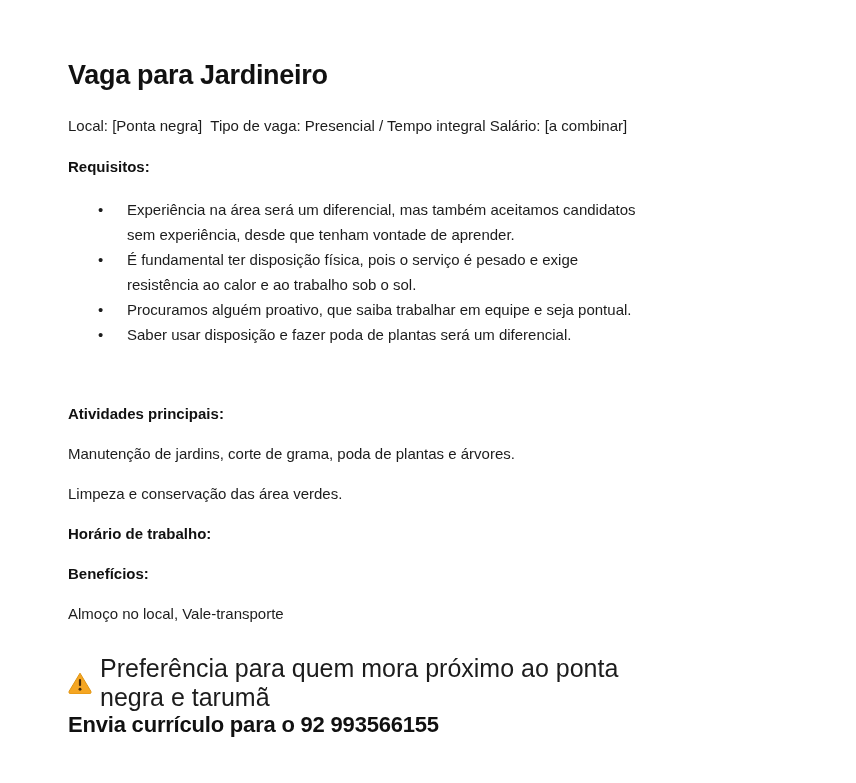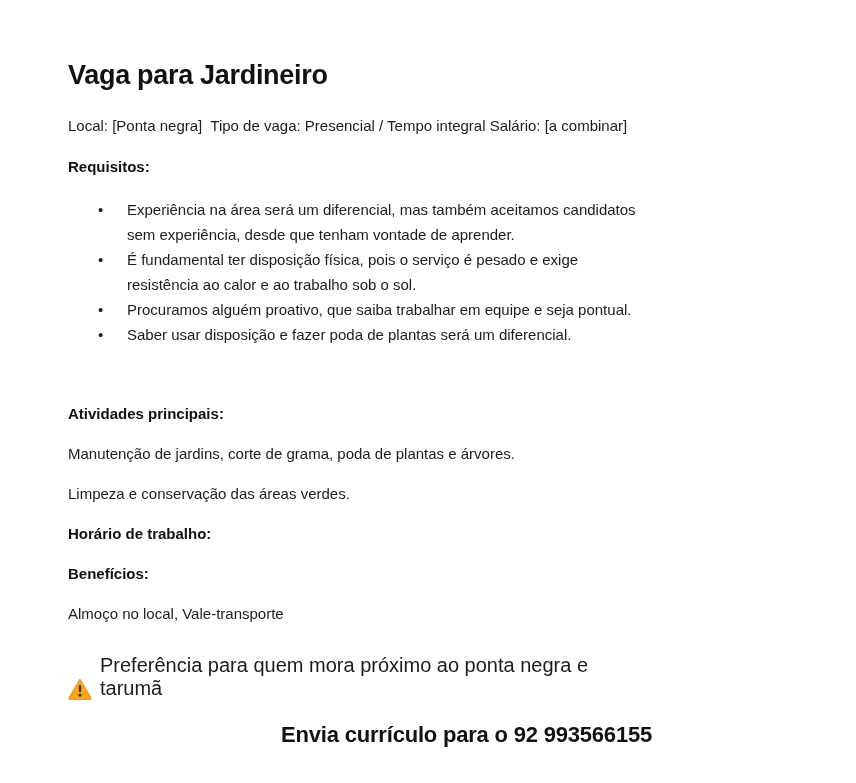--- a/index.html
+++ b/index.html
@@ -54,34 +54,32 @@
     font-size: 15px;
   }
   .para {
     font-size: 15px;
     margin-bottom: 23px;
     color: #1c1c1c;
   }
   .heading-spaced { margin-bottom: 23px; }
   .preference-line {
     display: flex;
-    align-items: flex-end;
+    align-items: center;
     gap: 8px;
-    font-size: 20px;
+    font-size: 25px;
     margin-top: 32px;
-    margin-bottom: 22px;
     color: #1c1c1c;
   }
   .warning-svg { display: block; }
   .contact-line {
     font-size: 22px;
     font-weight: 700;
     letter-spacing: -0.2px;
     color: #111;
-    text-align: right;
   }
 </style>
 </head>
 <body>
 
 <div class="doc">
 
   <h1 class="doc-title">Vaga para Jardineiro</h1>
 
   <p class="meta-line">Local: [Ponta negra]  Tipo de vaga: Presencial / Tempo integral Salário: [a combinar]</p>
@@ -103,21 +101,21 @@
     </li>
     <li>
       <span class="bullet-dot">•</span>
       <span>Saber usar disposição e fazer poda de plantas será um diferencial.</span>
     </li>
   </ul>
 
   <h2 class="section-heading heading-spaced">Atividades principais:</h2>
 
   <p class="para">Manutenção de jardins, corte de grama, poda de plantas e árvores.</p>
-  <p class="para">Limpeza e conservação das áreas verdes.</p>
+  <p class="para">Limpeza e conservação das área verdes.</p>
 
   <h2 class="section-heading heading-spaced">Horário de trabalho:</h2>
 
 
   <h2 class="section-heading heading-spaced">Benefícios:</h2>
 
   <p class="para">Almoço no local, Vale-transporte</p>
 
   <div class="preference-line">
     <span>

